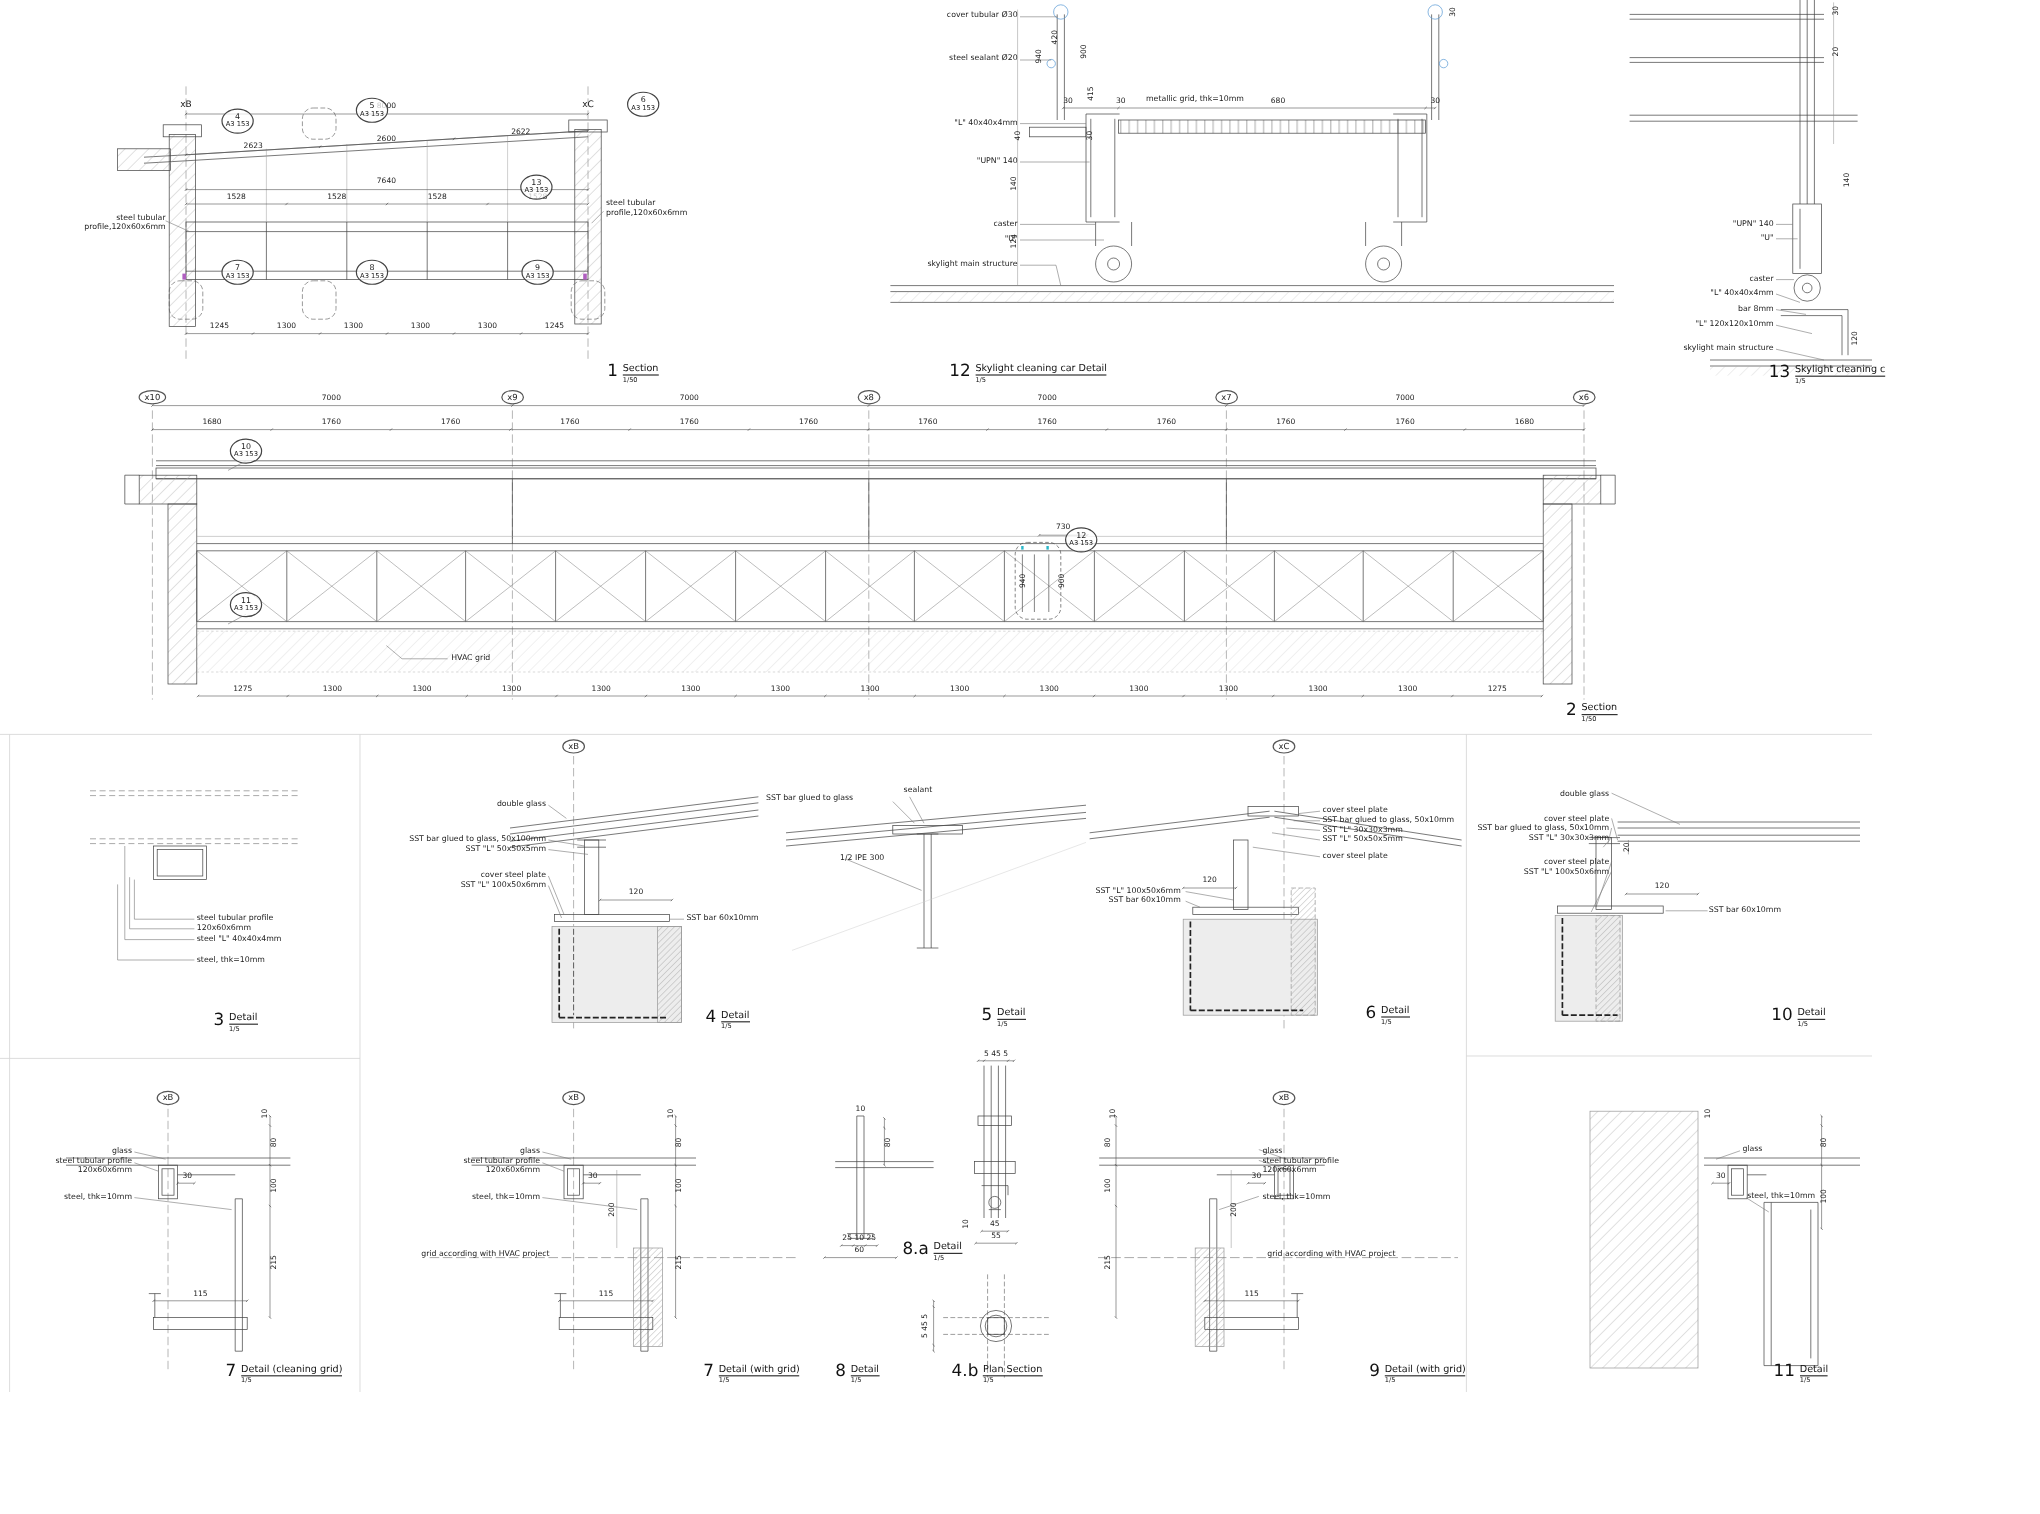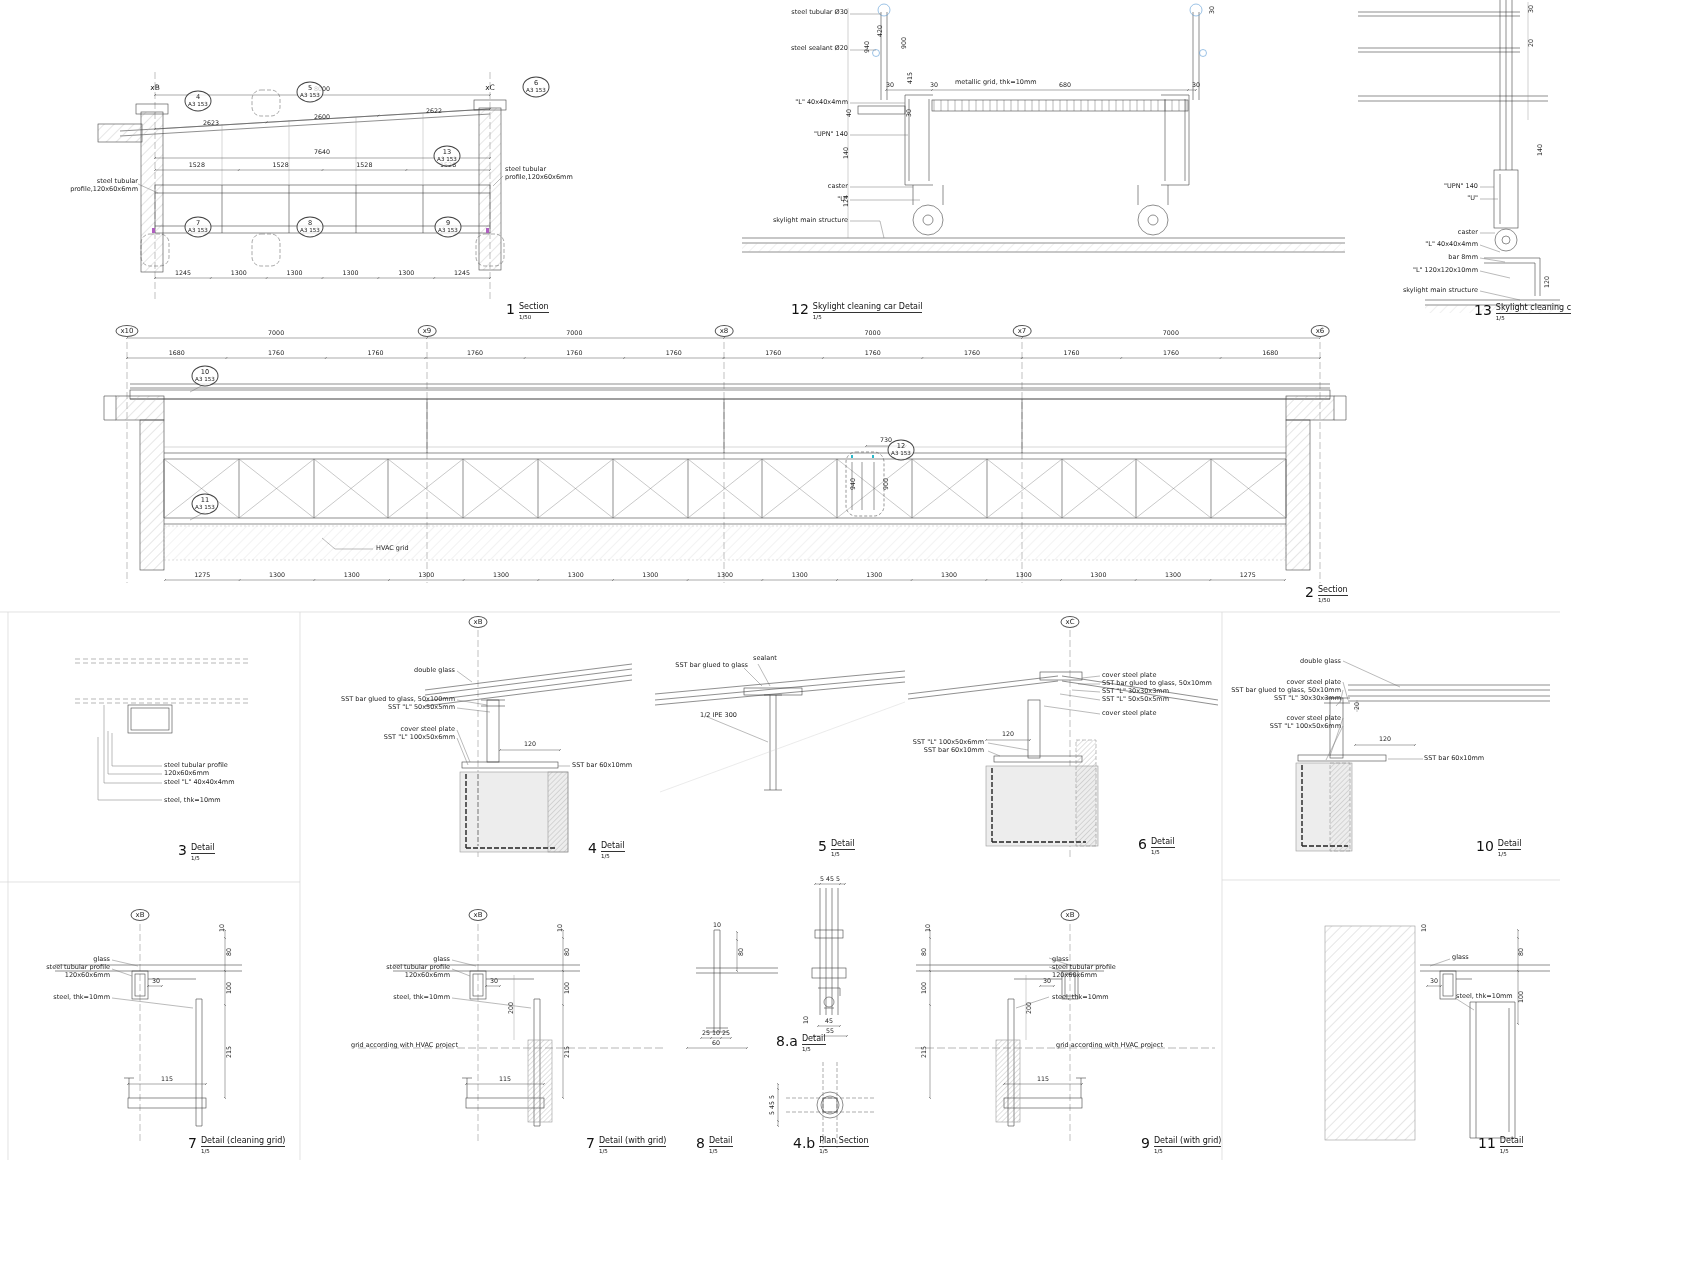--- a/index.html
+++ b/index.html
@@ -364,21 +364,21 @@
       <span>A3 153</span>
     </div>
 <div class="title" style="left:506px;top:302px">
       <span class="num">1</span>
       <span class="tx">
         <span class="nm">Section</span>
         <span class="sc">1/50</span>
       </span>
     </div>
 
-<span class="lbl r" style="left:848px;top:9px">steel tubular Ø30</span>
+<span class="lbl r" style="left:848px;top:9px">cover tubular Ø30</span>
 <span class="lbl r" style="left:848px;top:45px">steel sealant Ø20</span>
 <span class="lbl r" style="left:848px;top:99px">"L" 40x40x4mm</span>
 <span class="lbl r" style="left:848px;top:131px">"UPN" 140</span>
 <span class="lbl r" style="left:848px;top:183px">caster</span>
 <span class="lbl r" style="left:848px;top:196px">"U"</span>
 <span class="lbl r" style="left:848px;top:217px">skylight main structure</span>
 <span class="lbl" style="left:955px;top:79px">metallic grid, thk=10mm</span>
 <span class="vdim" style="left:867px;top:47px">940</span>
 <span class="vdim" style="left:880px;top:31px">420</span>
 <span class="vdim" style="left:904px;top:43px">900</span>
@@ -507,21 +507,21 @@
 <span class="lbl" style="left:572px;top:762px">SST  bar 60x10mm</span>
 <div class="title" style="left:588px;top:841px">
       <span class="num">4</span>
       <span class="tx">
         <span class="nm">Detail</span>
         <span class="sc">1/5</span>
       </span>
     </div>
 
 <span class="lbl" style="left:753px;top:655px">sealant</span>
-<span class="lbl r" style="left:748px;top:662px">SST  bar glued to glass</span>
+<span class="lbl r" style="left:711px;top:662px">SST  bar glued to glass</span>
 <span class="lbl" style="left:700px;top:712px">1/2 IPE 300</span>
 <div class="title" style="left:818px;top:839px">
       <span class="num">5</span>
       <span class="tx">
         <span class="nm">Detail</span>
         <span class="sc">1/5</span>
       </span>
     </div>
 
 <div class="gbub" style="left:1070px;top:622px">xC</div>
@@ -607,21 +607,21 @@
       <span class="tx">
         <span class="nm">Detail</span>
         <span class="sc">1/5</span>
       </span>
     </div>
 
 <span class="dim" style="left:830px;top:882px">5  45  5</span>
 <span class="vdim" style="left:806px;top:1020px">10</span>
 <span class="dim" style="left:829px;top:1024px">45</span>
 <span class="dim" style="left:830px;top:1034px">55</span>
-<div class="title" style="left:776px;top:1034px">
+<div class="title" style="left:752px;top:1034px">
       <span class="num">8.a</span>
       <span class="tx">
         <span class="nm">Detail</span>
         <span class="sc">1/5</span>
       </span>
     </div>
 
 <span class="vdim" style="left:772px;top:1105px">5  45  5</span>
 <div class="title" style="left:793px;top:1136px">
       <span class="num">4.b</span>

